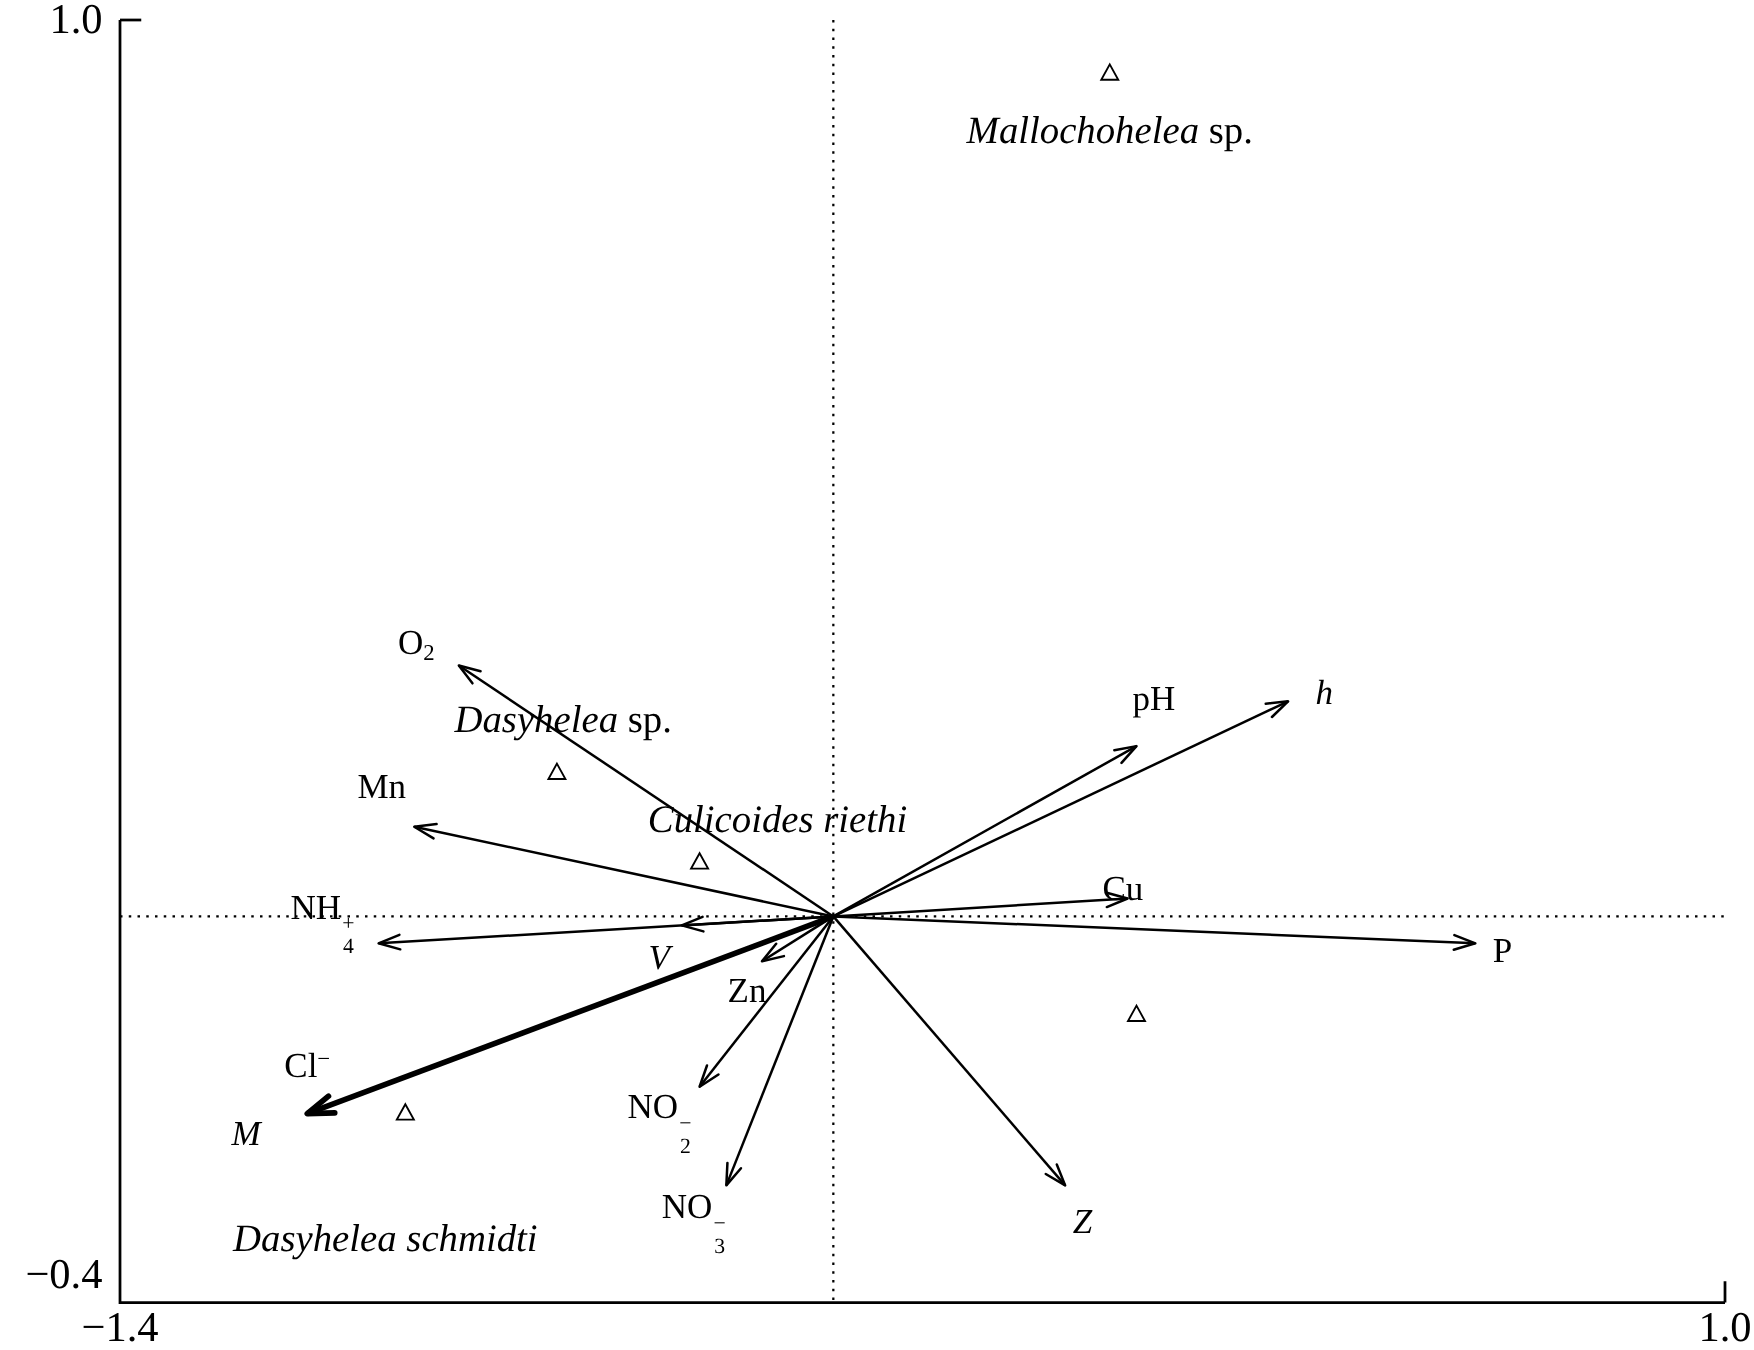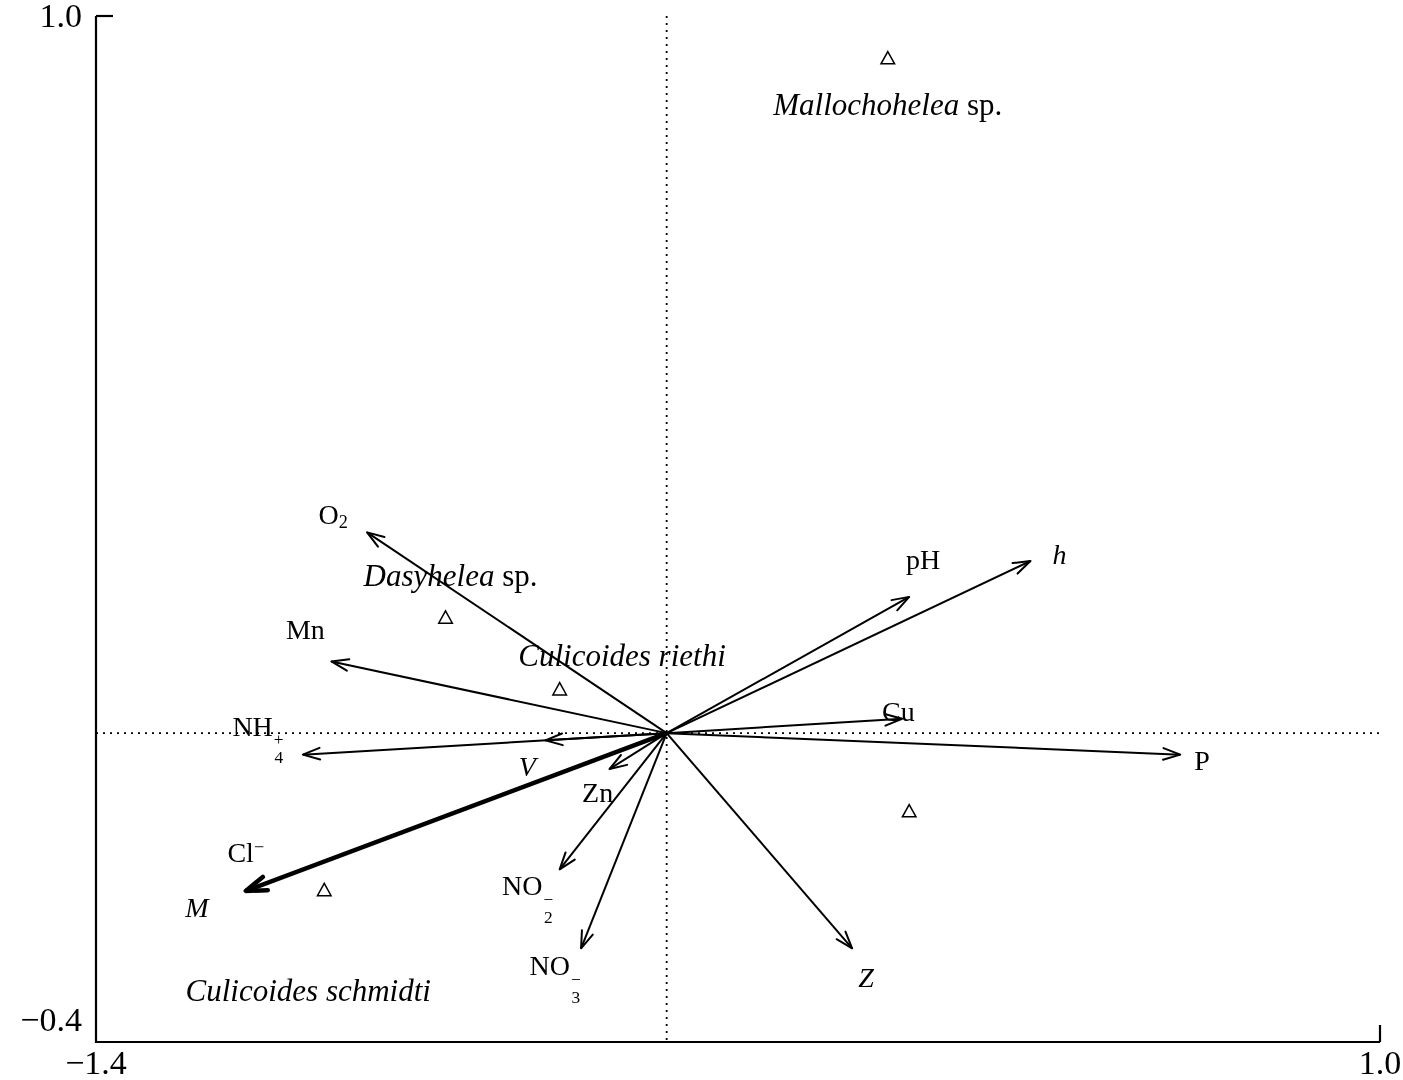--- a/index.html
+++ b/index.html
@@ -124,19 +124,19 @@
         </span></div>
       <div class="lbl" style="left: 923.2px; top: 559.886px; transform: translate(-50%, -50%);"><span>pH</span></div>
       <div class="lbl" style="left: 1052.47px; top: 555.029px; transform: translate(0px, -50%);"><span class="it">h</span></div>
       <div class="lbl" style="left: 882px; top: 711.8px; transform: translate(0px, -50%);"><span>Cu</span></div>
       <div class="lbl" style="left: 1194.27px; top: 760.657px; transform: translate(0px, -50%);"><span>P</span></div>
       <div class="lbl" style="left: 858.133px; top: 978.286px; transform: translate(0px, -50%);"><span class="it">Z</span></div>
       <div class="lbl" style="left: 245.8px; top: 853.057px; transform: translate(-50%, -50%);"><span>Cl</span><span class="sp">−</span></div>
       <div class="lbl species" style="left: 887.8px; top: 105.029px; transform: translate(-50%, -50%);"><span class="it">Mallochohelea</span><span> sp.</span></div>
       <div class="lbl species" style="left: 450.533px; top: 576.4px; transform: translate(-50%, -50%); text-align: right;"><span class="it">Dasyhelea</span><span> sp.</span></div>
       <div class="lbl species" style="left: 622px; top: 656.114px; transform: translate(-50%, -50%);"><span class="it">Culicoides riethi</span></div>
-      <div class="lbl species" style="left: 308.267px; top: 990.914px; transform: translate(-50%, -50%);"><span class="it">Culicoides schmidti</span></div>
+      <div class="lbl species" style="left: 308.267px; top: 990.914px; transform: translate(-50%, -50%);"><span class="it">Dasyhelea schmidti</span></div>
       <div class="lbl tick" style="left: 82px; top: 16px; transform: translate(-100%, -50%);"><span>1.0</span></div>
       <div class="lbl tick" style="left: 82px; top: 1020px; transform: translate(-100%, -50%); text-align: right;"><span>−0.4</span></div>
       <div class="lbl tick" style="left: 96px; top: 1063px; transform: translate(-50%, -50%);"><span>−1.4</span></div>
       <div class="lbl tick" style="left: 1380px; top: 1063px; transform: translate(-50%, -50%);"><span>1.0</span></div>
     </div>
 </div>
 
 </body></html>

